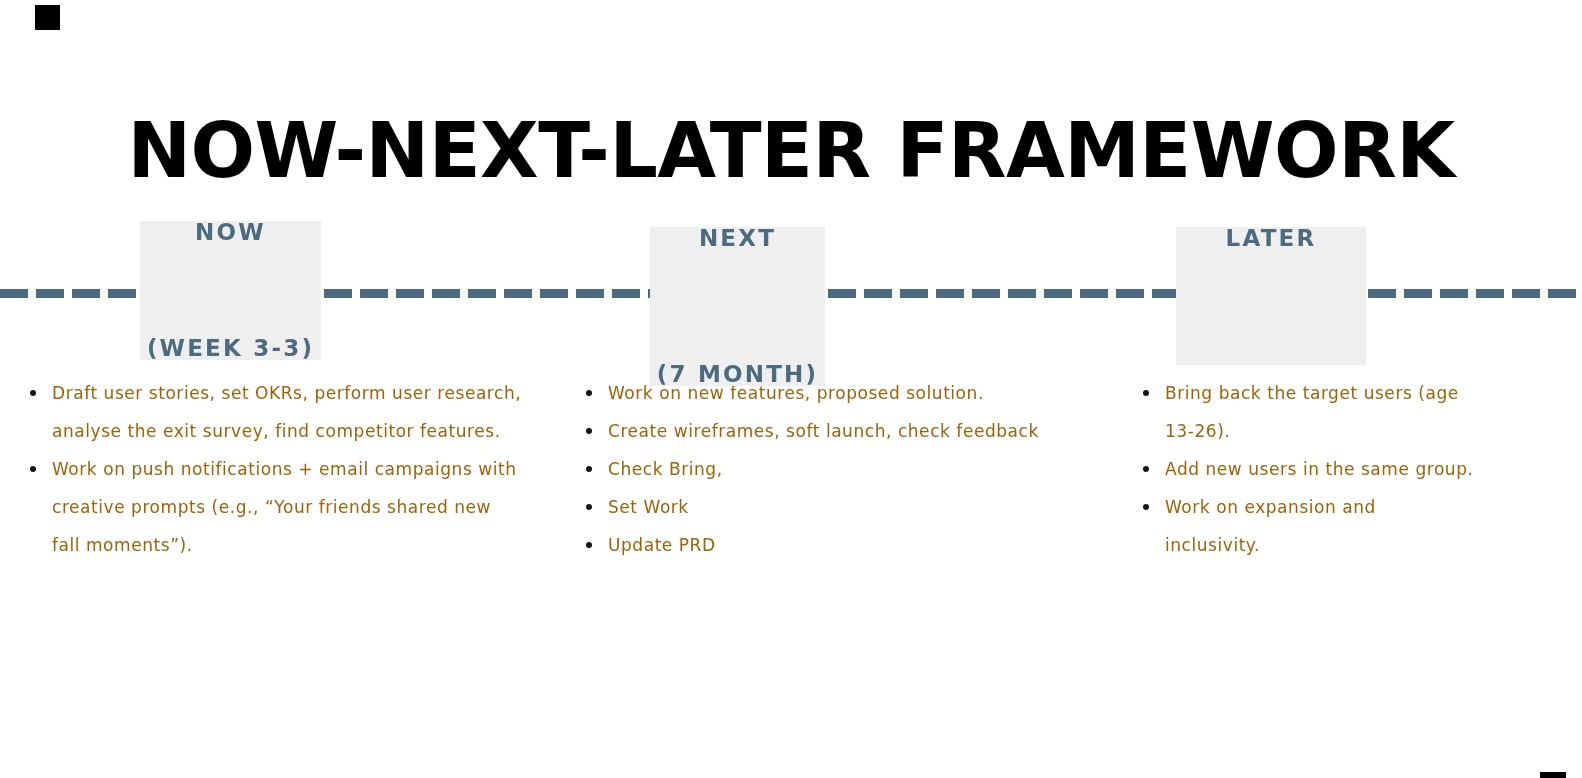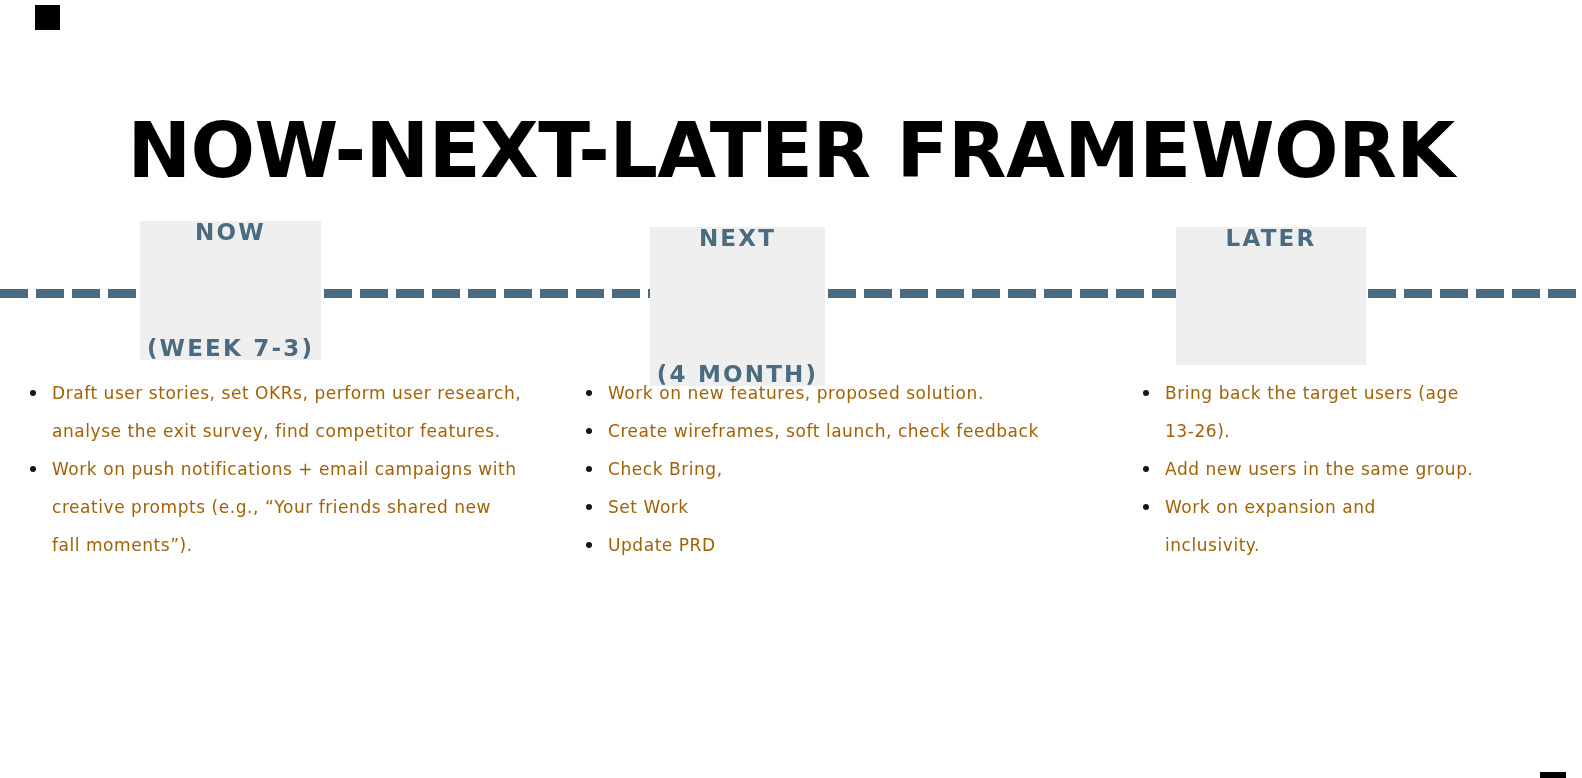--- a/index.html
+++ b/index.html
@@ -148,26 +148,26 @@
 
   <div class="corner-mark-tl"></div>
   <div class="corner-mark-br"></div>
 
   <h1 class="slide-title">NOW-NEXT-LATER FRAMEWORK</h1>
 
   <div class="timeline-rail"></div>
 
   <div class="milestone" id="milestone-now">
     <span class="m-line1">NOW</span>
-    <span class="m-line2">(WEEK 7-3)</span>
+    <span class="m-line2">(WEEK 3-3)</span>
   </div>
 
   <div class="milestone" id="milestone-next">
     <span class="m-line1">NEXT</span>
-    <span class="m-line2">(4 MONTH)</span>
+    <span class="m-line2">(7 MONTH)</span>
   </div>
 
   <div class="milestone single" id="milestone-later">
     <span class="m-line1">LATER</span>
   </div>
 
   <div class="columns">
     <div class="bullet-col" id="col-now">
       <ul>
           <li><span class="dot"></span><span>Draft user stories, set OKRs, perform user research, analyse the exit survey, find competitor features.</span></li>

